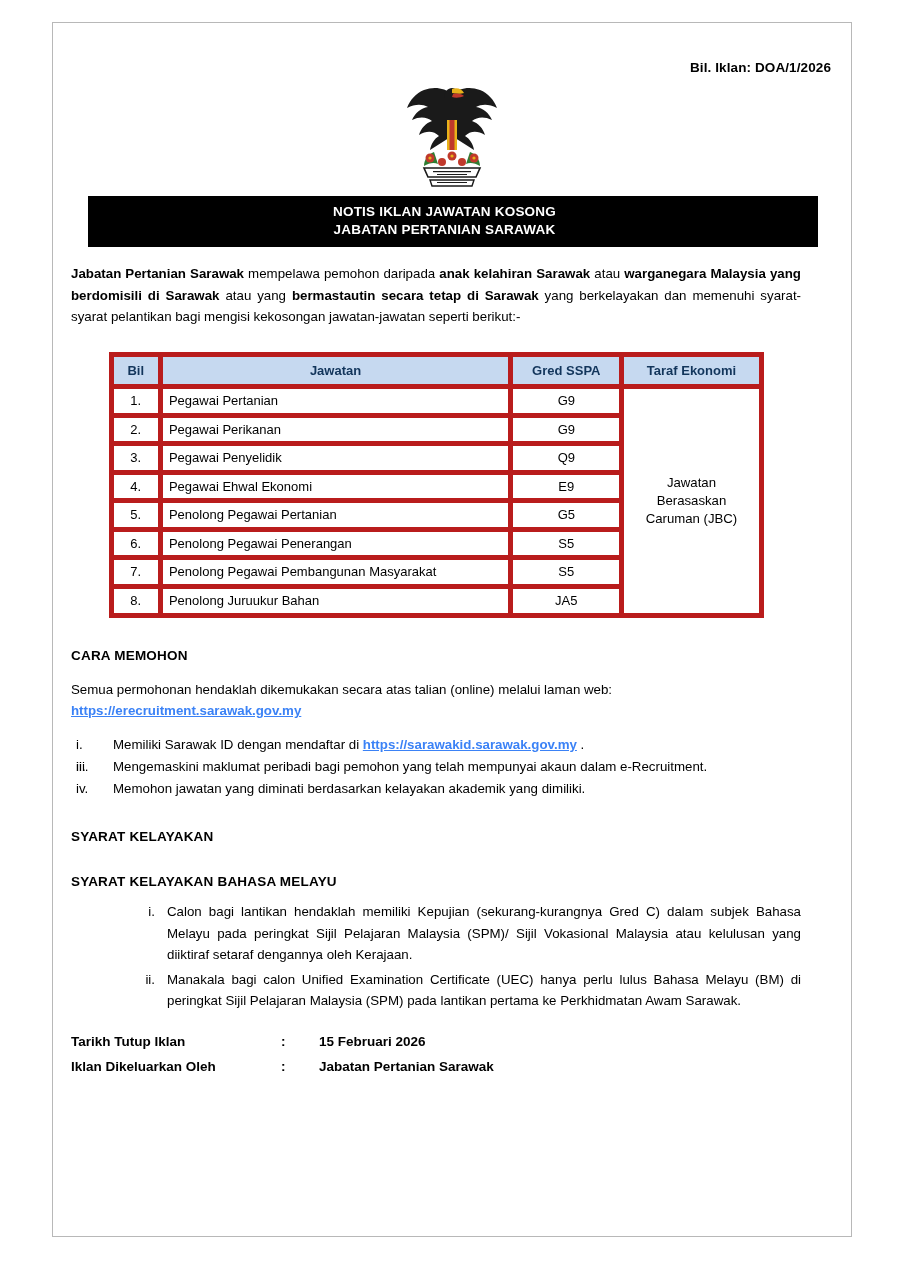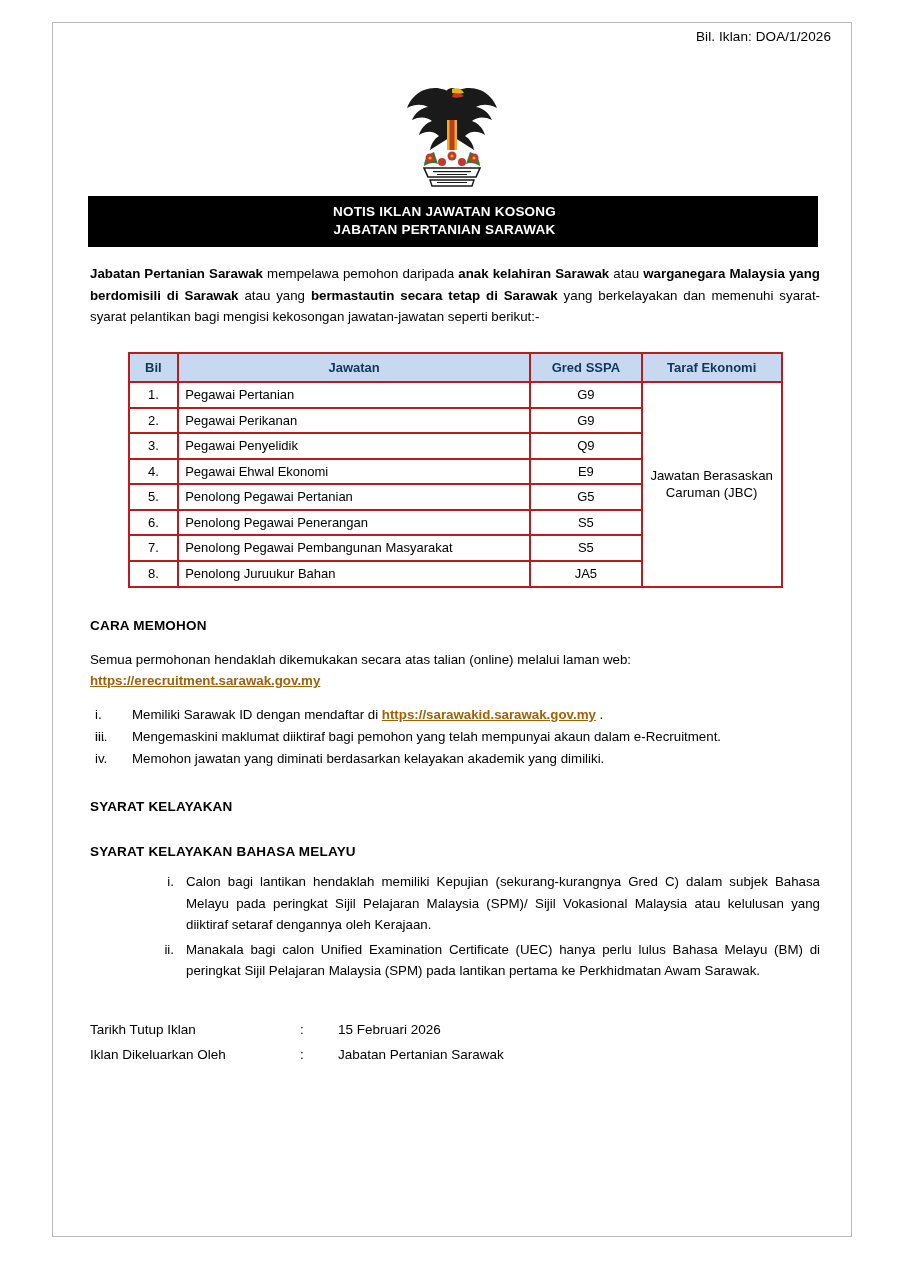--- a/index.html
+++ b/index.html
@@ -24,23 +24,24 @@
     top: 22px;
     width: 800px;
     height: 1215px;
     border: 1px solid #b8b8b8;
     background: #ffffff;
     padding: 0;
   }
   .ad-no {
     position: absolute;
     right: 20px;
-    top: 6px;
+    top: 37px;
     font-size: 13.5px;
     letter-spacing: 0.1px;
+    font-weight: bold;
   }
 
   
   .crest-wrap {
     position: absolute;
     left: 0;
     top: 55px;
     width: 100%;
     text-align: center;
   }
@@ -63,21 +64,21 @@
     text-align: center;
     padding: 7px 17px 8px 0;
     font-weight: bold;
     font-size: 13.5px;
     line-height: 1.35;
     letter-spacing: 0.2px;
   }
 
   .body {
     position: absolute;
-    left: 37px;
+    left: 18px;
     top: 240px;
     width: 730px;
   }
 
   p.para {
     margin: 0 0 0 0;
     font-size: 13.3px;
     line-height: 1.62;
     text-align: justify;
     text-justify: inter-word;
@@ -85,21 +86,21 @@
   .b { font-weight: bold; }
 
   
   table.jobs {
     margin: 24px auto 0 auto;
     border-collapse: collapse;
     width: 655px;
     font-size: 13px;
   }
   table.jobs th, table.jobs td {
-    border: 2px solid #b91c1c;
+    border: 5px solid #b91c1c;
     padding: 3px 6px;
     line-height: 1.35;
     height: 23px;
   }
   table.jobs thead th {
     background: #c6d9f0;
     font-weight: bold;
     text-align: center;
     font-size: 13px;
     padding: 5px 4px;
@@ -122,21 +123,21 @@
   h3.sec {
     font-size: 13.5px;
     font-weight: bold;
     margin: 30px 0 0 0;
     letter-spacing: 0.2px;
   }
   p.after-head {
     margin-top: 16px;
   }
   a.link {
-    color: #a16207;
+    color: #3b82f6;
     font-weight: bold;
   }
   a.link.small { font-weight: bold; }
 
   ol.roman {
     list-style: none;
     margin: 12px 0 0 0;
     padding: 0;
     font-size: 13.3px;
     line-height: 1.6;
@@ -161,23 +162,23 @@
     margin-bottom: 4px;
     text-align: justify;
   }
   ol.roman.indented li .rn {
     left: 0px;
     width: 34px;
     text-align: right;
   }
 
   .footer {
-    margin-top: 36px;
+    margin-top: 18px;
     font-size: 13.5px;
-    font-weight: normal;
+    font-weight: bold;
     line-height: 1.75;
   }
   .footer table { border-collapse: collapse; }
   .footer td { padding: 0 0 2px 0; vertical-align: top; }
   .footer td.lbl { width: 210px; }
   .footer td.colon { width: 38px; }
 </style>
 </head>
 <body>
 
@@ -302,21 +303,21 @@
       <ol class="roman">
         <li>
           <span class="rn">i.</span>
           <span>Memiliki Sarawak ID dengan mendaftar di </span><a class="link small" href="#">https://sarawakid.sarawak.gov.my</a><span> .</span>
         </li>
         <li>
           <span class="rn">ii.</span>
         </li>
         <li>
           <span class="rn">iii.</span>
-          <span>Mengemaskini maklumat diiktiraf bagi pemohon yang telah mempunyai akaun dalam e-Recruitment.</span>
+          <span>Mengemaskini maklumat peribadi bagi pemohon yang telah mempunyai akaun dalam e-Recruitment.</span>
         </li>
         <li>
           <span class="rn">iv.</span>
           <span>Memohon jawatan yang diminati berdasarkan kelayakan akademik yang dimiliki.</span>
         </li>
       </ol>
 
       <h3 class="sec">SYARAT KELAYAKAN</h3>
 
       <h3 class="sec">SYARAT KELAYAKAN BAHASA MELAYU</h3>

